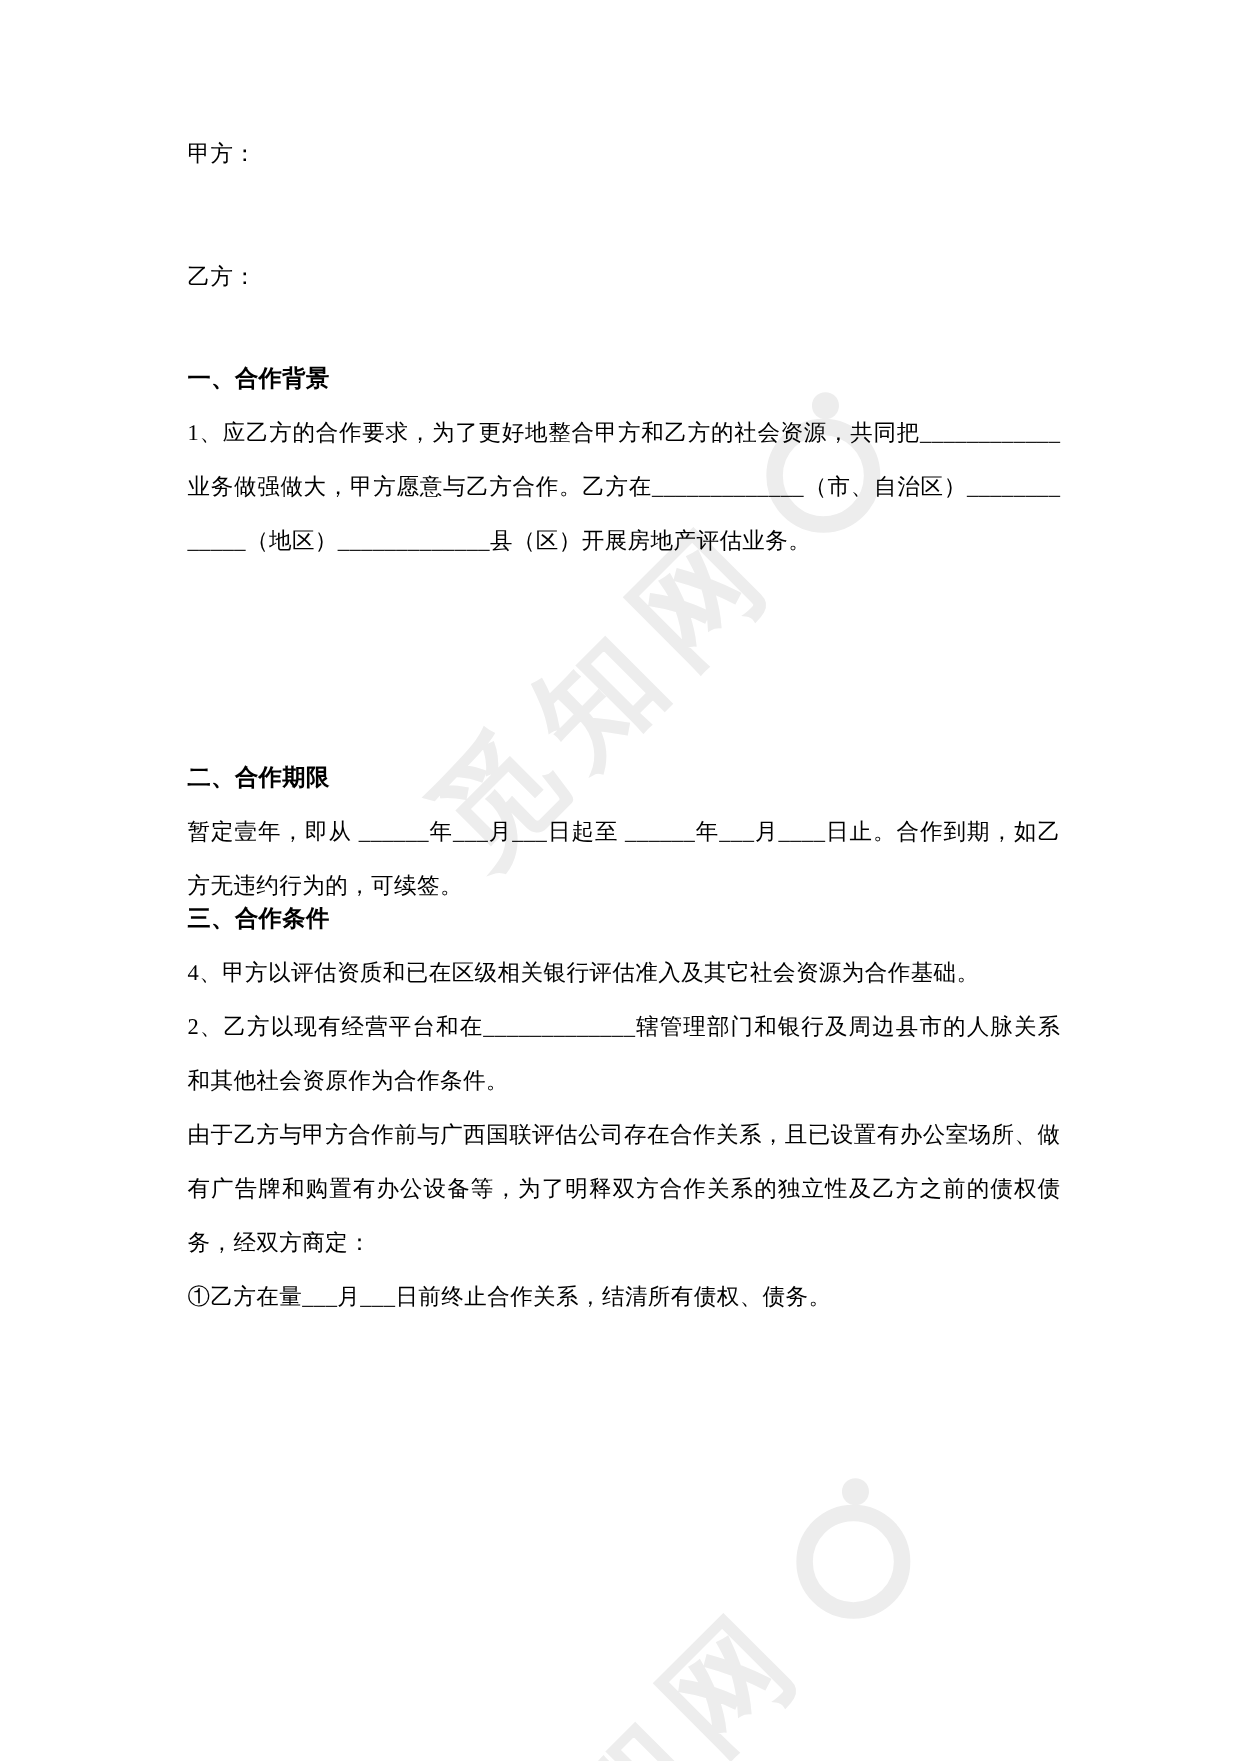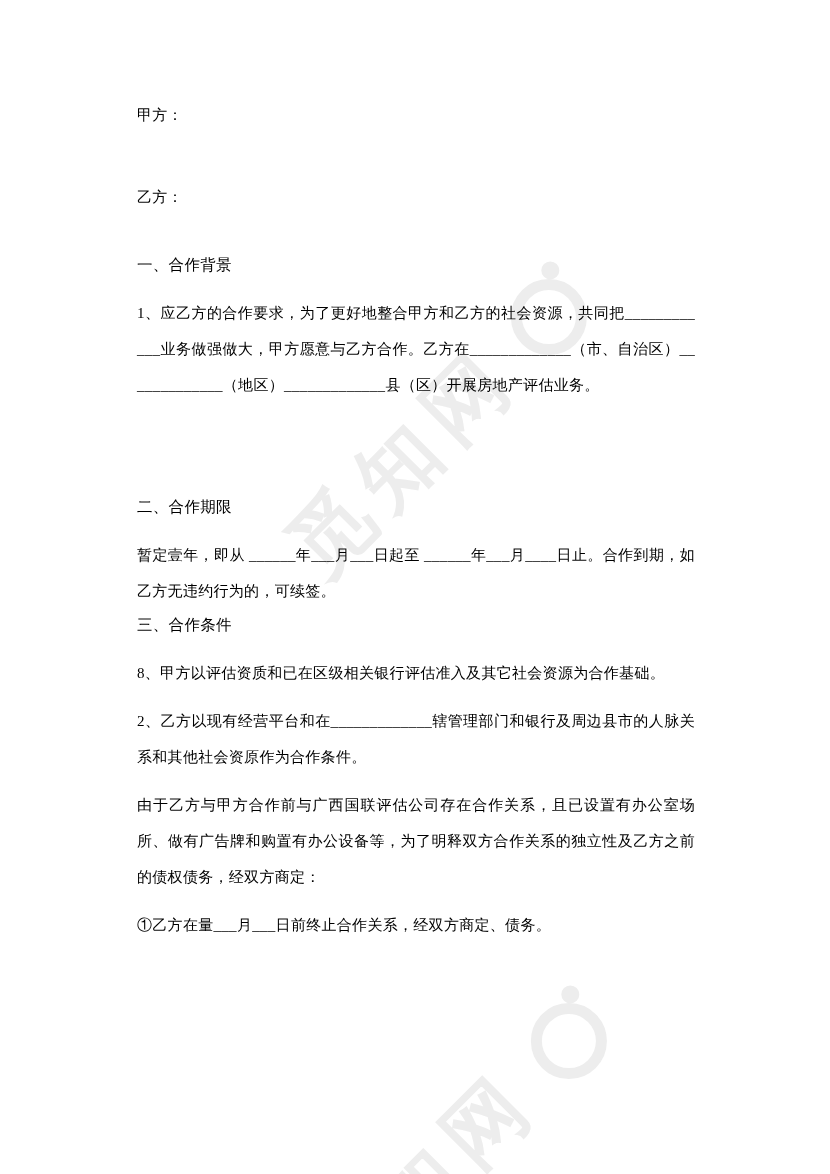--- a/index.html
+++ b/index.html
@@ -24,29 +24,29 @@
     height: 100%;
     z-index: 2;
   }
   .block {
     position: absolute;
     left: 0;
     width: 582px;
   }
   .content p,
   .content h2 {
-    margin: 12px;
+    margin: 0;
     font-size: 15px;
     line-height: 36px;
     text-align: justify;
     letter-spacing: 0.3px;
     word-break: break-all;
   }
   .content h2 {
-    font-weight: normal;
+    font-weight: bold;
     font-size: 15.5px;
   }
   
   .watermark {
     position: absolute;
     display: flex;
     align-items: center;
     gap: 26px;
     transform: rotate(-45deg);
     transform-origin: center;
@@ -102,28 +102,28 @@
 
     <p class="block" style="top:85px">甲方：</p>
 
     <p class="block" style="top:167px">乙方：</p>
 
     <div class="block" style="top:235px">
       <h2>一、合作背景</h2>
       <p>1、应乙方的合作要求，为了更好地整合甲方和乙方的社会资源，共同把____________业务做强做大，甲方愿意与乙方合作。乙方在_____________（市、自治区）_____________（地区）_____________县（区）开展房地产评估业务。</p>
     </div>
 
-    <div class="block" style="top:477px">
+    <div class="block" style="top:501px">
       <h2>二、合作期限</h2>
       <p>暂定壹年，即从 ______年___月___日起至 ______年___月____日止。合作到期，如乙方无违约行为的，可续签。</p>
     </div>
 
     <div class="block" style="top:595px">
       <h2>三、合作条件</h2>
-      <p>8、甲方以评估资质和已在区级相关银行评估准入及其它社会资源为合作基础。</p>
+      <p>4、甲方以评估资质和已在区级相关银行评估准入及其它社会资源为合作基础。</p>
       <p>2、乙方以现有经营平台和在_____________辖管理部门和银行及周边县市的人脉关系和其他社会资原作为合作条件。</p>
       <p>由于乙方与甲方合作前与广西国联评估公司存在合作关系，且已设置有办公室场所、做有广告牌和购置有办公设备等，为了明释双方合作关系的独立性及乙方之前的债权债务，经双方商定：</p>
-      <p>①乙方在量___月___日前终止合作关系，经双方商定、债务。</p>
+      <p>①乙方在量___月___日前终止合作关系，结清所有债权、债务。</p>
     </div>
 
 
   </div>
 </div>
 
 </body></html>

